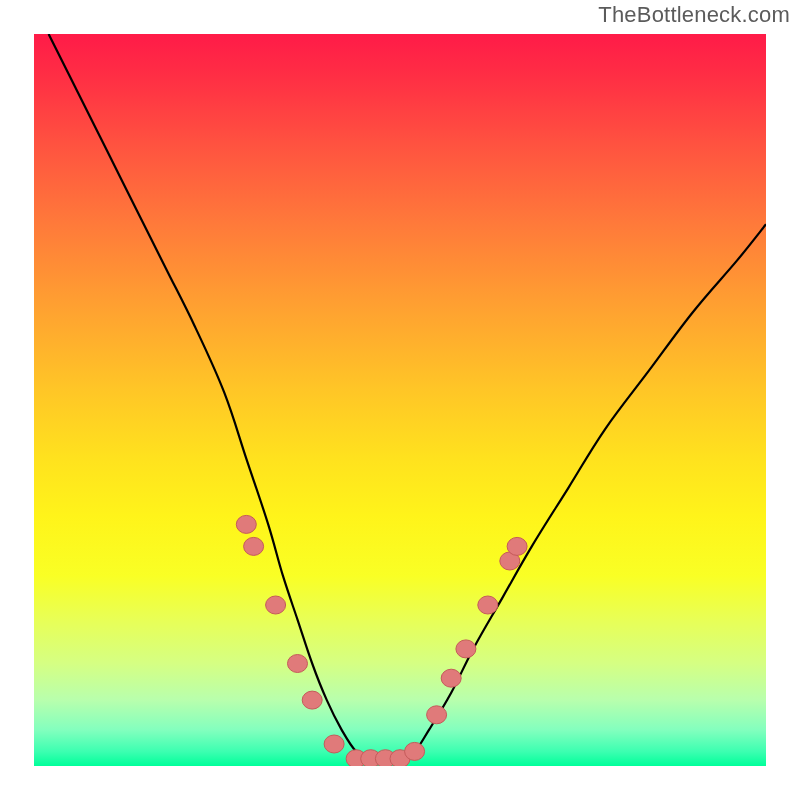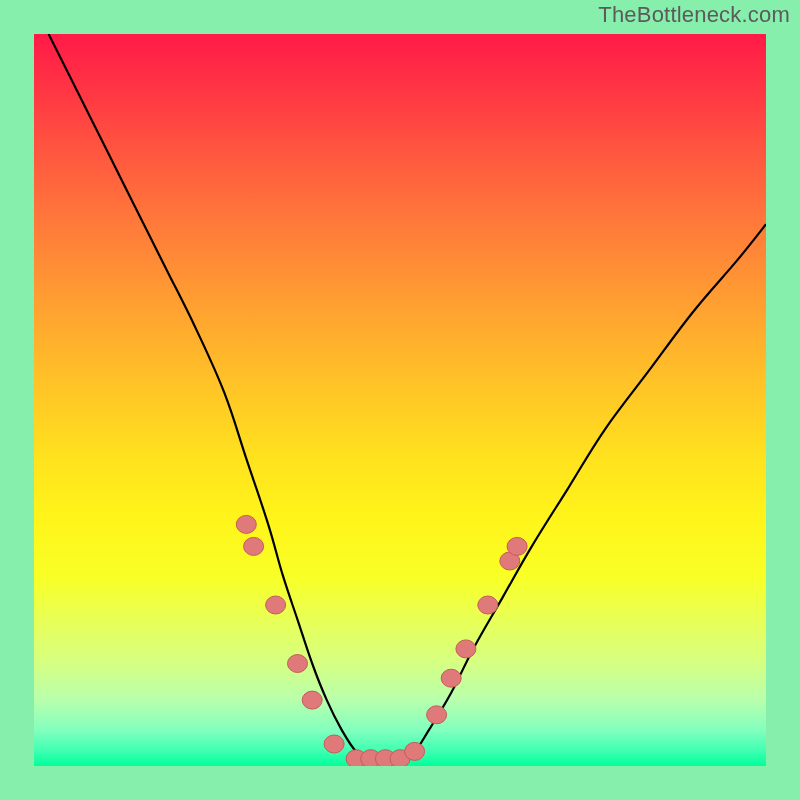--- a/index.html
+++ b/index.html
@@ -7,21 +7,21 @@
     padding: 0;
     width: 800px;
     height: 800px;
     background: #000000;
     overflow: hidden;
   }
   .container {
     position: relative;
     width: 800px;
     height: 800px;
-    background: #86efac;
+    background: #ffffff;
   }
   .watermark {
     position: absolute;
     top: 2px;
     right: 10px;
     font-family: Arial, Helvetica, sans-serif;
     font-size: 22px;
     font-weight: 500;
     color: #5b5b5b;
     letter-spacing: 0.2px;

